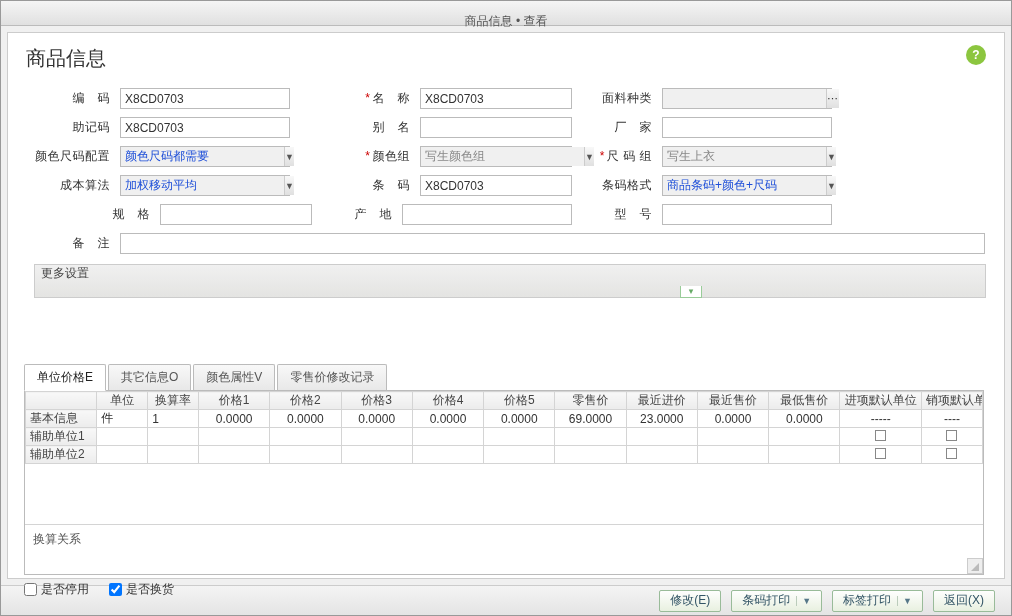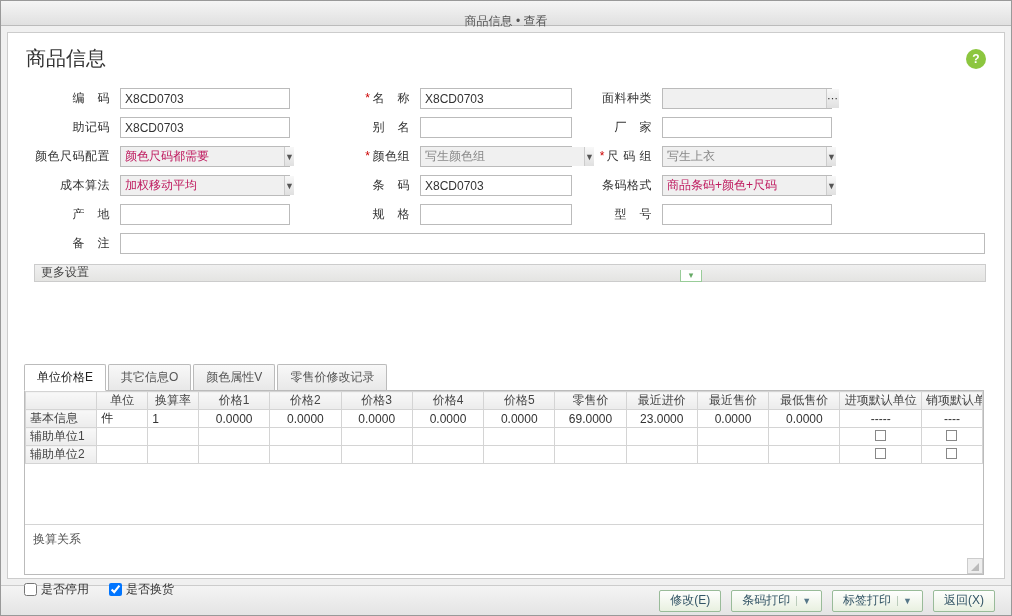--- a/index.html
+++ b/index.html
@@ -3,37 +3,37 @@
 <meta charset="utf-8">
 <style>
 * { box-sizing: border-box; margin: 0; padding: 0; }
 body { font-family: "Microsoft YaHei", SimSun, Arial, sans-serif; font-size: 12px; color: #333; background: #fff; width: 1012px; height: 616px; overflow: hidden; }
 .window { width: 1012px; height: 616px; display: flex; flex-direction: column; background: #f0f0f0; border: 1px solid #999; }
 .titlebar { height: 22px; background: linear-gradient(#f5f5f5, #e0e0e0); display: flex; align-items: center; padding: 12px 6px; border-bottom: 1px solid #bbb; flex-direction: column; }
 .titlebar .icon-circle { width: 14px; height: 14px; border-radius: 50%; background: #f90; margin-right: 6px; display: inline-block; }
 .titlebar .title { flex: 1; color: #555; }
 .titlebar .close { color: #666; cursor: pointer; font-size: 13px; }
 .content { flex: 1; background: #fff; margin: 6px; border: 1px solid #ccc; display: flex; flex-direction: column; padding: 2px; }
-.header-row { display: flex; align-items: center; padding: 10px 16px 8px 16px; }
+.header-row { display: flex; align-items: flex-start; padding: 10px 16px 8px 16px; }
 .header-row h1 { font-size: 20px; font-weight: normal; color: #333; flex: 1; font-family: SimSun, serif; }
 .help-icon { width: 20px; height: 20px; border-radius: 50%; background: #8cc63f; color: #fff; text-align: center; line-height: 20px; font-weight: bold; cursor: pointer; }
 .form-area { padding: 4px 20px 0 20px; }
 .form-row { display: flex; align-items: center; height: 29px; }
 .form-cell { display: flex; align-items: center; }
 .lbl { width: 90px; text-align: right; padding-right: 10px; color: #333; letter-spacing: 0.5px; }
 .req { color: #c00; margin-right: 2px; }
 input[type=text], .combo { height: 21px; border: 1px solid #bbb; background: #fff; padding: 4px 4px; font-size: 12px; color: #333; }
-input[readonly], .readonly { background: #f0f0f0; color: #be185d; }
+input[readonly], .readonly { background: #f0f0f0; color: #1d4ed8; }
 input.gray { color: #888; }
 .combo { display: flex; align-items: center; padding: 0; }
 .combo input { border: none; flex: 1; padding: 0 4px; height: 19px; outline: none; }
 .combo .arrow { width: 18px; height: 19px; background: linear-gradient(#f8f8f8,#e0e0e0); border-left: 1px solid #ccc; display: flex; align-items: center; justify-content: center; cursor: pointer; font-size: 9px; color: #555; }
 .combo .dots { width: 18px; height: 19px; background: linear-gradient(#f8f8f8,#e0e0e0); border-left: 1px solid #ccc; display: flex; align-items: center; justify-content: center; cursor: pointer; font-size: 11px; color: #333; letter-spacing: 1px; }
 .remark-row input { width: 865px; }
-.more-bar { display: flex; align-items: flex-end; height: 18px; background: linear-gradient(#f0f0f0,#e4e4e2); border: 1px solid #ccc; margin: 6px 16px 0 24px; padding: 0 6px; position: relative; }
+.more-bar { display: flex; align-items: flex-start; height: 34px; background: linear-gradient(#f0f0f0,#e4e4e2); border: 1px solid #ccc; margin: 6px 16px 0 24px; padding: 0 6px; position: relative; }
 .more-bar .more-label { color: #444; }
 .more-toggle { position: absolute; left: 645px; bottom: -1px; width: 22px; height: 12px; background: #fff; border: 1px solid #9c9; border-top: none; color: #6a6; font-size: 9px; text-align: center; line-height: 10px; cursor: pointer; }
 .tabs-area { position: absolute; top: 364px; left: 24px; width: 960px; }
 .tabs { display: flex; }
 .tab { padding: 4px 12px; border: 1px solid #bbb; border-bottom: none; background: linear-gradient(#f8f8f8,#e8e8e8); margin-right: 2px; cursor: pointer; color: #555; border-radius: 2px 2px 0 0; }
 .tab.active { background: #fff; color: #222; font-weight: normal; position: relative; z-index: 2; border-bottom: 1px solid #fff; margin-bottom: -1px; }
 .tab-pane { border: 1px solid #bbb; background: #fff; height: 185px; position: relative; }
 .grid { width: 100%; border-collapse: collapse; table-layout: fixed; }
 .grid th, .grid td { border: 1px solid #d4d4d4; height: 18px; font-size: 12px; padding: 0 4px; white-space: nowrap; overflow: hidden; }
 .grid th { background: linear-gradient(#f8f8f8,#ececec); font-weight: normal; text-align: center; color: #444; }
@@ -142,27 +142,27 @@
         <div class="form-cell" style="margin-left:30px">
             <span class="lbl" style="width:60px">条码格式</span>
           <div class="combo" style="width:170px">
             <input type="text" readonly="" class="readonly" value="商品条码+颜色+尺码" style="">
             <span class="arrow">▼</span>
           </div>
         </div>
       </div>
 
       <div class="form-row">
+        <div class="form-cell" style="margin-left:40px">
+            <span class="lbl">规　格</span>
+          <input type="text" style="width: 152px;" value="">
+        </div>
         <div class="form-cell">
             <span class="lbl">产　地</span>
           <input type="text" style="width: 170px;" value="">
-        </div>
-        <div class="form-cell" style="margin-left:40px">
-            <span class="lbl">规　格</span>
-          <input type="text" style="width: 152px;" value="">
         </div>
         <div class="form-cell" style="margin-left:30px">
             <span class="lbl" style="width:60px">型　号</span>
           <input type="text" style="width: 170px;" value="">
         </div>
       </div>
 
       <div class="form-row remark-row">
         <div class="form-cell">
             <span class="lbl">备　注</span>

